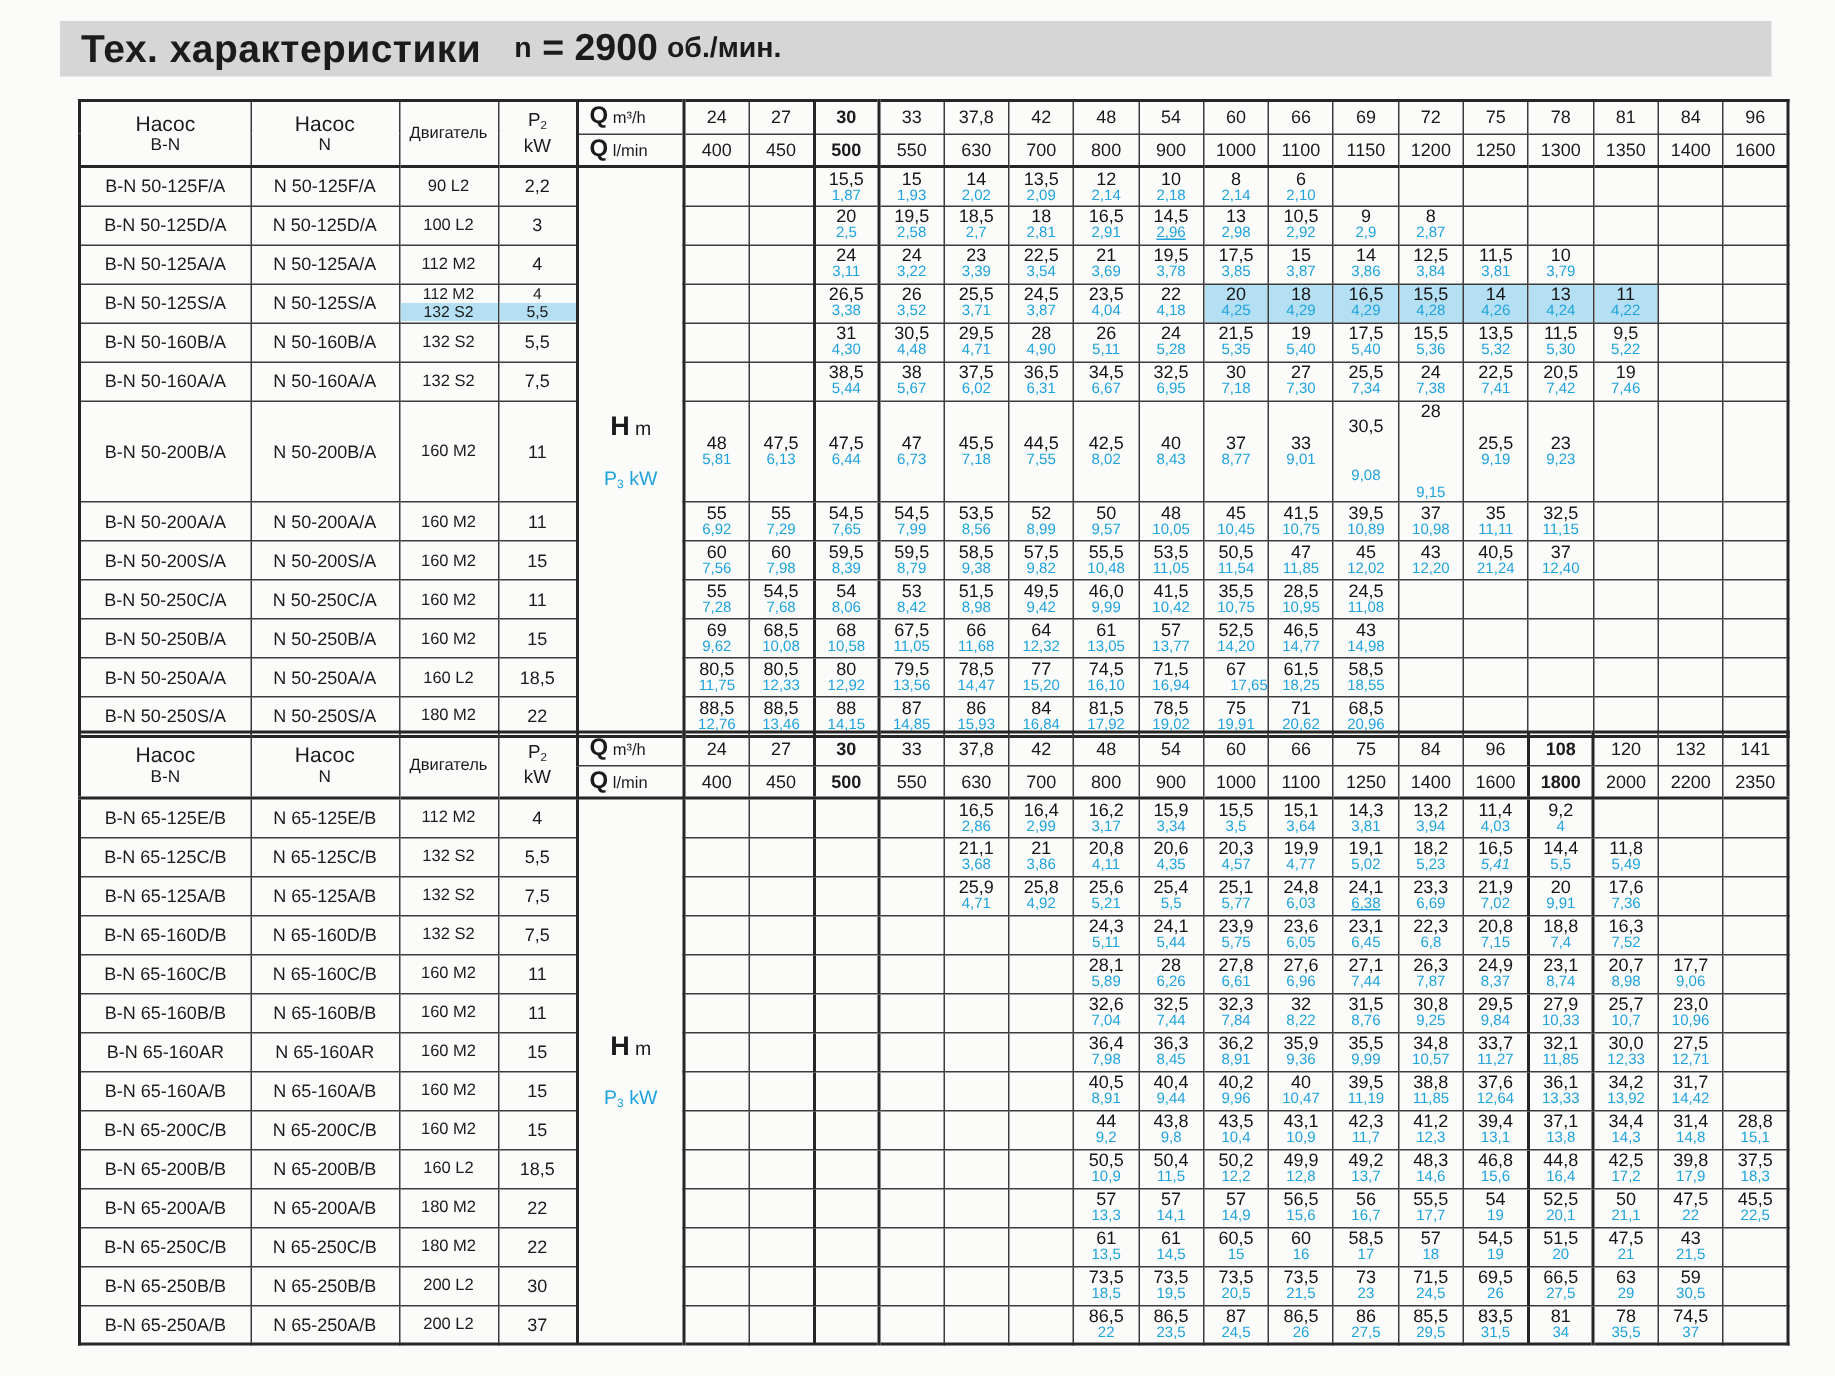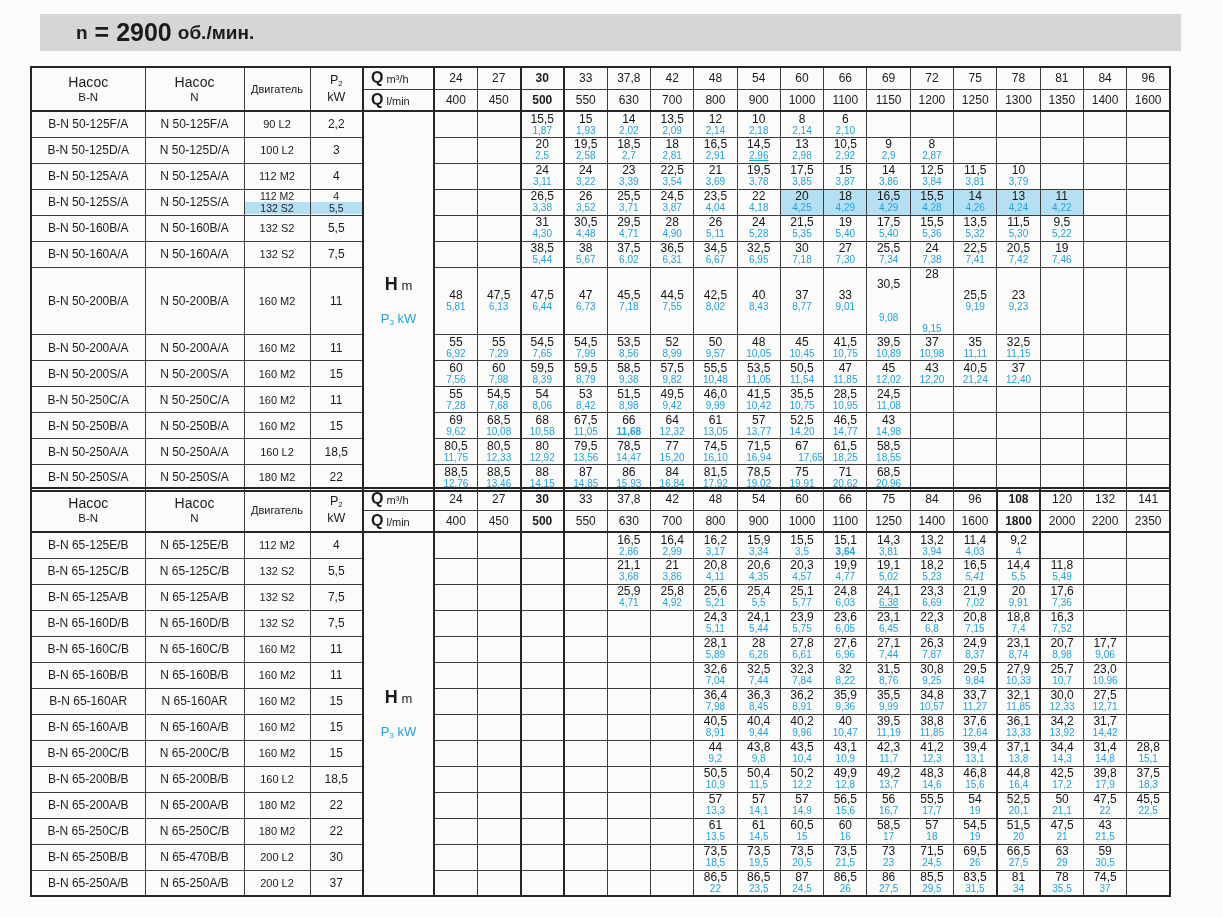--- a/index.html
+++ b/index.html
@@ -12,21 +12,21 @@
   .titlebar{
     position:absolute;left:40px;top:14px;width:1141px;height:37px;
     background:#d6d6d6;display:flex;align-items:center;
     box-sizing:border-box;padding-left:14px;white-space:nowrap;
   }
   .title-main{font-size:26px;font-weight:bold;letter-spacing:.3px;}
   .title-n{font-size:19px;font-weight:bold;margin-left:22px;}
   .title-eq{font-size:25px;font-weight:bold;margin-left:7px;}
   .title-units{font-size:19px;font-weight:bold;margin-left:6px;}
 
-  .tbl-wrap{position:absolute;left:30px;}
+  .tbl-wrap{position:absolute;left:52px;}
   #t1wrap{top:66px;}
   #t2wrap{top:487px;}
 
   table.pump-table{
     border-collapse:collapse;table-layout:fixed;width:1139px;
     border:2px solid #262626;
   }
   .pump-table th,.pump-table td{
     border:1px solid #3c3c3c;padding:0;text-align:center;vertical-align:middle;
     overflow:hidden;font-weight:normal;
@@ -59,20 +59,21 @@
   .hm-inner{display:flex;flex-direction:column;align-items:center;gap:16px;}
   .hm-h{font-size:13px;}
   .hm-h b{font-size:18px;font-weight:bold;}
   .hm-p3{font-size:13px;}
   .subsc{font-size:.62em;vertical-align:-0.28em;}
 </style>
 </head>
 <body>
 
 <div class="titlebar">
+  <span class="title-main">Тех. характеристики</span>
   <span class="title-n">n</span>
   <span class="title-eq">= 2900</span>
   <span class="title-units">об./мин.</span>
 </div>
 
 <div class="tbl-wrap" id="t1wrap">
     <table class="pump-table">
       <colgroup>
         <col style="width: 114px;">
         <col style="width: 99px;">
@@ -781,21 +782,21 @@
           <td class="data-cell bc">
             <div class="hv">68</div>
             <div class="pv" style="color: rgb(31, 163, 220);">10,58</div>
           </td>
           <td class="data-cell">
             <div class="hv">67,5</div>
             <div class="pv" style="color: rgb(31, 163, 220);">11,05</div>
           </td>
           <td class="data-cell">
             <div class="hv">66</div>
-            <div class="pv" style="color: rgb(31, 163, 220); font-weight: bold;">11,68</div>
+            <div class="pv" style="color: rgb(31, 163, 220);">11,68</div>
           </td>
           <td class="data-cell">
             <div class="hv">64</div>
             <div class="pv" style="color: rgb(31, 163, 220);">12,32</div>
           </td>
           <td class="data-cell">
             <div class="hv">61</div>
             <div class="pv" style="color: rgb(31, 163, 220);">13,05</div>
           </td>
           <td class="data-cell">
@@ -1048,21 +1049,21 @@
           <td class="data-cell">
             <div class="hv">15,9</div>
             <div class="pv" style="color: rgb(31, 163, 220);">3,34</div>
           </td>
           <td class="data-cell">
             <div class="hv">15,5</div>
             <div class="pv" style="color: rgb(31, 163, 220);">3,5</div>
           </td>
           <td class="data-cell">
             <div class="hv">15,1</div>
-            <div class="pv" style="color: rgb(31, 163, 220); font-weight: bold;">3,64</div>
+            <div class="pv" style="color: rgb(31, 163, 220);">3,64</div>
           </td>
           <td class="data-cell">
             <div class="hv">14,3</div>
             <div class="pv" style="color: rgb(31, 163, 220);">3,81</div>
           </td>
           <td class="data-cell">
             <div class="hv">13,2</div>
             <div class="pv" style="color: rgb(31, 163, 220);">3,94</div>
           </td>
           <td class="data-cell">
@@ -1667,21 +1668,21 @@
             <div class="pv" style="color: rgb(31, 163, 220);">21</div>
           </td>
           <td class="data-cell">
             <div class="hv">43</div>
             <div class="pv" style="color: rgb(31, 163, 220);">21,5</div>
           </td>
           <td class="data-cell"></td>
         </tr>
         <tr>
           <td class="name-cell">B-N 65-250B/B</td>
-          <td class="name-cell">N 65-470B/B</td>
+          <td class="name-cell">N 65-250B/B</td>
           <td class="motor-cell">200 L2</td>
           <td class="p2-cell">30</td>
           <td class="data-cell"></td>
           <td class="data-cell"></td>
           <td class="data-cell bc"></td>
           <td class="data-cell"></td>
           <td class="data-cell"></td>
           <td class="data-cell"></td>
           <td class="data-cell">
             <div class="hv">73,5</div>

